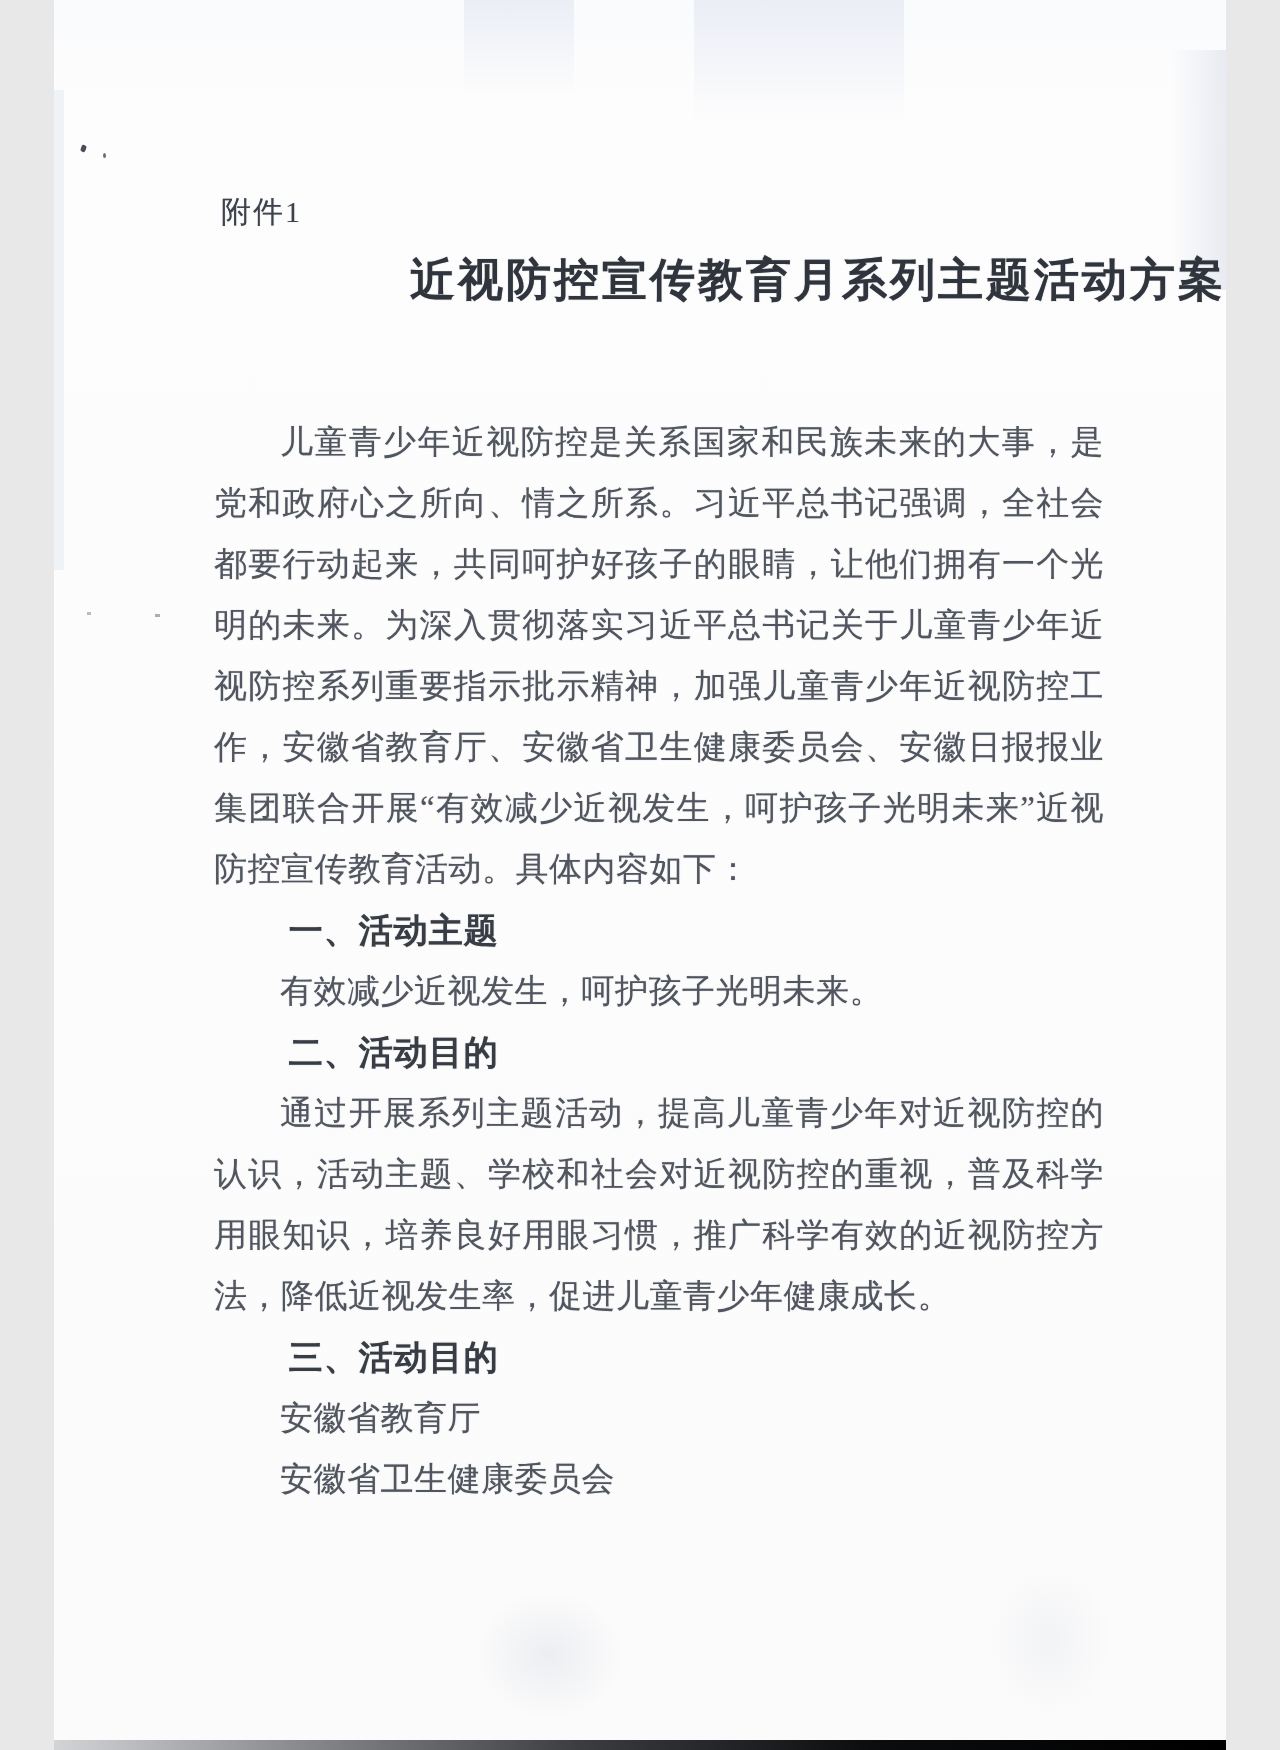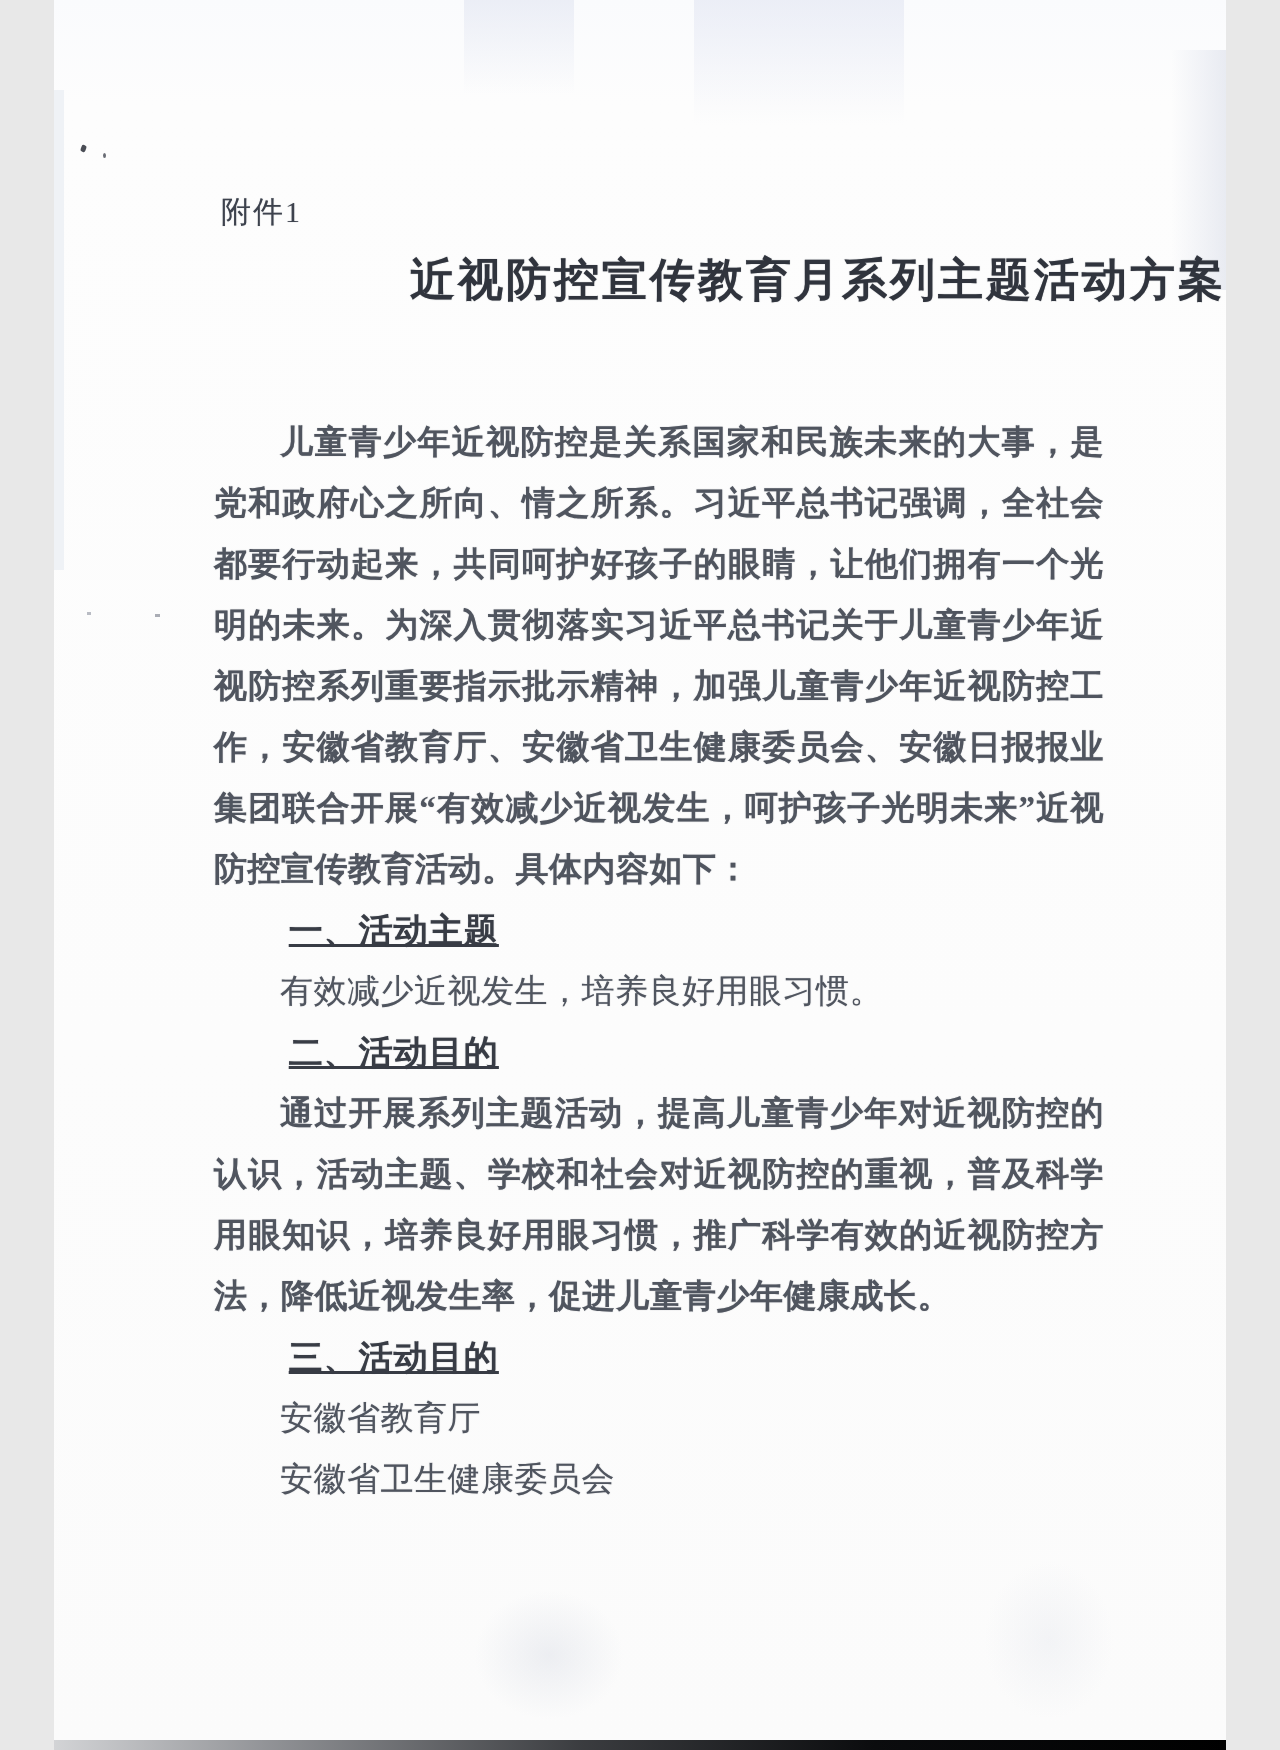--- a/index.html
+++ b/index.html
@@ -53,28 +53,27 @@
     font-size: 45px; font-weight: 700; letter-spacing: 3px;
     color: #30343d;
     text-shadow: 0 0 1px rgba(60,65,75,.6);
   }
   .doc-body {
     position: absolute; left: 160px; top: 412px; width: 890px;
     font-size: 33px; line-height: 61px; letter-spacing: .5px;
     text-shadow: 0 0 1px rgba(84,89,99,.5);
   }
   .para { text-indent: 2em; }
-  .justify { text-align: justify; font-weight: bold; }
+  .justify { text-align: justify; }
   .heading {
     font-family: "Liberation Sans", "DejaVu Sans", sans-serif;
     font-size: 34px; font-weight: 700; line-height: 61px;
     letter-spacing: 1px; color: #383c45;
     text-indent: 2.2em;
     text-shadow: 0 0 1px rgba(60,65,75,.55);
-    text-decoration: underline;
   }
   .org-line { text-indent: 2em; }
 </style>
 </head>
 <body>
 
 <div class="page">
 
   <div class="artifact streak-1"></div>
   <div class="artifact streak-2"></div>
@@ -91,21 +90,21 @@
 
   <div class="attachment">附件1</div>
 
   <h1 class="title">近视防控宣传教育月系列主题活动方案</h1>
 
   <div class="doc-body">
 
     <p class="para justify">儿童青少年近视防控是关系国家和民族未来的大事，是党和政府心之所向、情之所系。习近平总书记强调，全社会都要行动起来，共同呵护好孩子的眼睛，让他们拥有一个光明的未来。为深入贯彻落实习近平总书记关于儿童青少年近视防控系列重要指示批示精神，加强儿童青少年近视防控工作，安徽省教育厅、安徽省卫生健康委员会、安徽日报报业集团联合开展“有效减少近视发生，呵护孩子光明未来”近视防控宣传教育活动。具体内容如下：</p>
 
     <h2 class="heading">一、活动主题</h2>
-    <p class="para">有效减少近视发生，培养良好用眼习惯。</p>
+    <p class="para">有效减少近视发生，呵护孩子光明未来。</p>
 
     <h2 class="heading">二、活动目的</h2>
     <p class="para justify">通过开展系列主题活动，提高儿童青少年对近视防控的认识，活动主题、学校和社会对近视防控的重视，普及科学用眼知识，培养良好用眼习惯，推广科学有效的近视防控方法，降低近视发生率，促进儿童青少年健康成长。</p>
 
     <h2 class="heading">三、活动目的</h2>
     <p class="org-line">安徽省教育厅</p>
     <p class="org-line">安徽省卫生健康委员会</p>
 
   </div>
 

